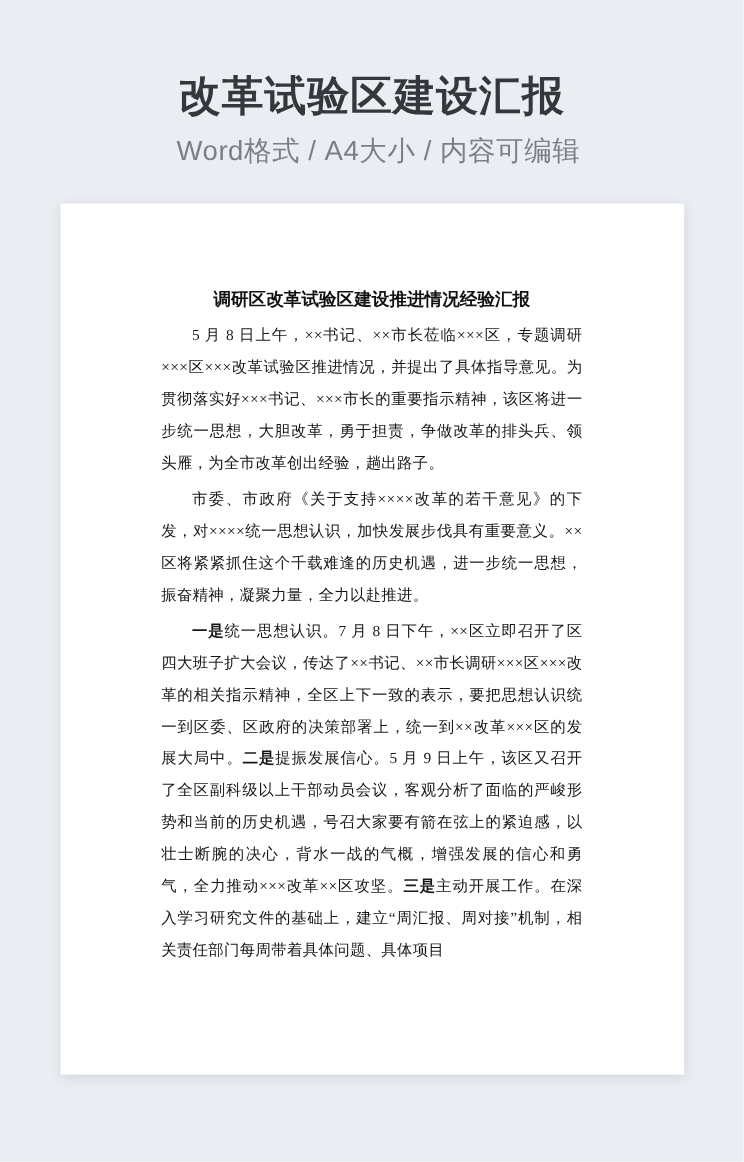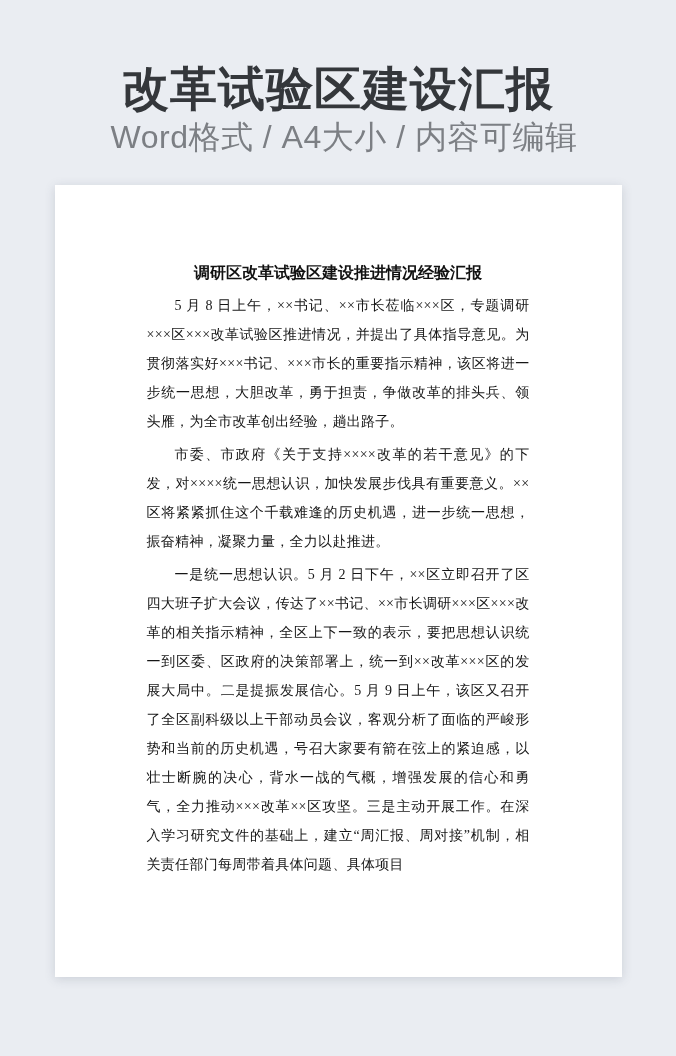--- a/index.html
+++ b/index.html
@@ -12,30 +12,30 @@
     background: #eaedf2;
     overflow: hidden;
     font-family: "Liberation Sans", "DejaVu Sans", sans-serif;
   }
   .hero {
     text-align: center;
     padding-top: 64px;
   }
   .hero-title {
     margin: 0;
-    font-size: 47px;
+    font-size: 38px;
     line-height: 49px;
     font-weight: bold;
     color: #34373b;
     letter-spacing: 1px;
     font-family: "Liberation Sans", "DejaVu Sans", sans-serif;
   }
   .hero-subtitle {
     margin: 11px 0 0 12px;
-    font-size: 32px;
+    font-size: 25px;
     line-height: 27px;
     font-weight: normal;
     color: #7c7f84;
     letter-spacing: 0.5px;
   }
   .doc-page {
     box-sizing: border-box;
     width: 567px;
     height: 792px;
     margin: 34px auto 0 auto;
@@ -57,31 +57,31 @@
   .doc-body p {
     margin: 4px;
     font-size: 14px;
     line-height: 29px;
     text-align: justify;
     text-indent: 2em;
     letter-spacing: 0.3px;
     color: #161616;
   }
   .doc-body p b {
-    font-weight: normal;
+    font-weight: bold;
   }
 </style>
 </head>
 <body>
 
 <div class="hero">
   <h1 class="hero-title">改革试验区建设汇报</h1>
   <p class="hero-subtitle">Word格式 / A4大小 / 内容可编辑</p>
 </div>
 
 <div class="doc-page">
   <h2 class="doc-title">调研区改革试验区建设推进情况经验汇报</h2>
   <div class="doc-body">
       <p><span>5 月 8 日上午，××书记、××市长莅临×××区，专题调研×××区×××改革试验区推进情况，并提出了具体指导意见。为贯彻落实好×××书记、×××市长的重要指示精神，该区将进一步统一思想，大胆改革，勇于担责，争做改革的排头兵、领头雁，为全市改革创出经验，趟出路子。</span></p>
       <p><span>市委、市政府《关于支持××××改革的若干意见》的下发，对××××统一思想认识，加快发展步伐具有重要意义。××区将紧紧抓住这个千载难逢的历史机遇，进一步统一思想，振奋精神，凝聚力量，全力以赴推进。</span></p>
-      <p><b>一是</b><span>统一思想认识。5 月 2 日下午，××区立即召开了区四大班子扩大会议，传达了××书记、××市长调研×××区×××改革的相关指示精神，全区上下一致的表示，要把思想认识统一到区委、区政府的决策部署上，统一到××改革×××区的发展大局中。</span><b>二是</b><span>提振发展信心。5 月 9 日上午，该区又召开了全区副科级以上干部动员会议，客观分析了面临的严峻形势和当前的历史机遇，号召大家要有箭在弦上的紧迫感，以壮士断腕的决心，背水一战的气概，增强发展的信心和勇气，全力推动×××改革××区攻坚。</span><b>三是</b><span>主动开展工作。在深入学习研究文件的基础上，建立“周汇报、周对接”机制，相关责任部门每周带着具体问题、具体项目</span></p>
+      <p><b>一是</b><span>统一思想认识。7 月 8 日下午，××区立即召开了区四大班子扩大会议，传达了××书记、××市长调研×××区×××改革的相关指示精神，全区上下一致的表示，要把思想认识统一到区委、区政府的决策部署上，统一到××改革×××区的发展大局中。</span><b>二是</b><span>提振发展信心。5 月 9 日上午，该区又召开了全区副科级以上干部动员会议，客观分析了面临的严峻形势和当前的历史机遇，号召大家要有箭在弦上的紧迫感，以壮士断腕的决心，背水一战的气概，增强发展的信心和勇气，全力推动×××改革××区攻坚。</span><b>三是</b><span>主动开展工作。在深入学习研究文件的基础上，建立“周汇报、周对接”机制，相关责任部门每周带着具体问题、具体项目</span></p>
     </div>
 </div>
 
 </body></html>

